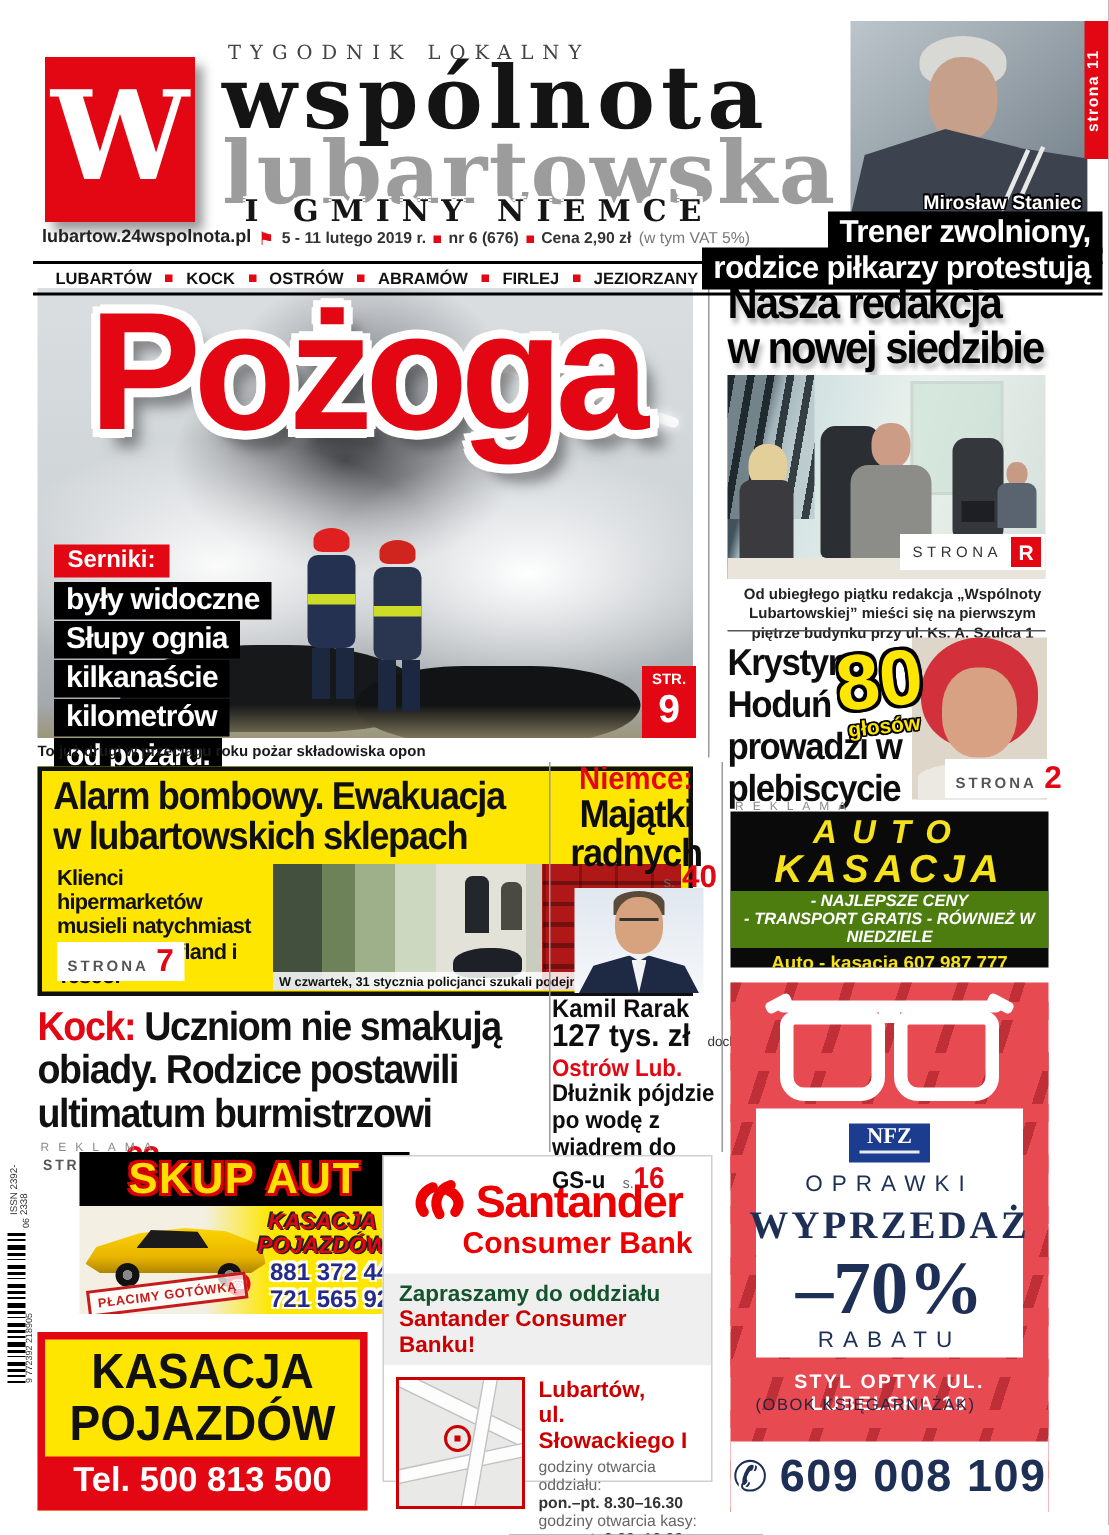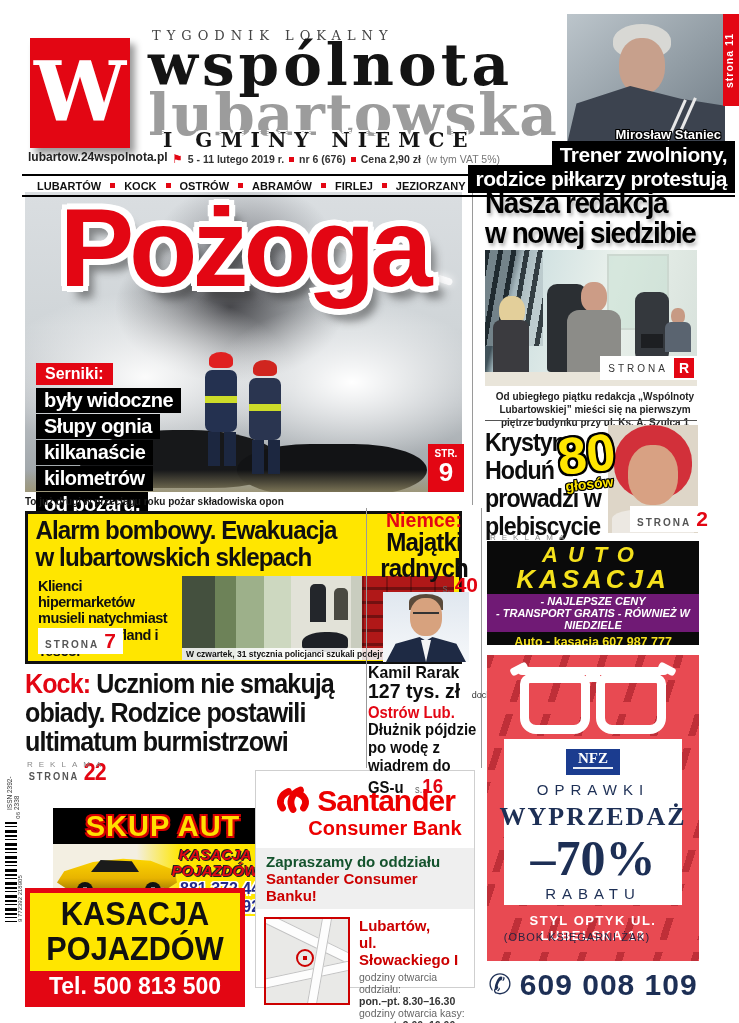--- a/index.html
+++ b/index.html
@@ -179,21 +179,21 @@
     <span class="red">Kock:</span>
     <span>Uczniom nie smakują obiady. Rodzice postawili ultimatum burmistrzowi</span>
     <span class="badge" style="padding:0 4px;">
       <span class="lbl">STRONA</span>
       <span class="num" style="font-size:23px;">22</span>
     </span>
   </div>
 
   <div class="abs rekl" style="left:27px;top:760px;">REKLAMA</div>
 
-  <div class="abs" style="left:25px;top:808px;width:220px;height:127px;padding-left:28px;">
+  <div class="abs" style="left:25px;top:768px;width:220px;height:127px;padding-left:28px;">
     <div style="height:36px;background:#000;text-align:center;">
       <span class="b" style="color:#ffdf00;font-size:29px;line-height:36px;letter-spacing:1px;
                    text-shadow:-2px -2px 0 #d70000,2px -2px 0 #d70000,-2px 2px 0 #d70000,2px 2px 0 #d70000;">SKUP AUT</span>
     </div>
     <div style="position:relative;height:72px;background:linear-gradient(90deg,#f3efe2 0%,#f3efe2 38%,#ffe600 58%);overflow:hidden;">
       <div class="abs" style="left:4px;top:12px;width:120px;height:34px;
            background:linear-gradient(180deg,#ffd900,#e8b400 65%,#a87f00);
            clip-path:polygon(0% 78%,6% 45%,30% 18%,55% 8%,78% 14%,98% 42%,100% 78%,92% 96%,8% 96%);"></div>
       <div class="abs" style="left:38px;top:16px;width:48px;height:12px;background:#1b1b1b;
            clip-path:polygon(0 100%,20% 0,85% 10%,100% 100%);"></div>
@@ -333,21 +333,21 @@
   <div class="cx abs b" style="left:368px;top:721px;width:120px;font-size:16px;line-height:1.12;color:#0d0d0d;">
     <span>Dłużnik pójdzie po wodę z wiadrem do GS-u</span>
     <span style="font-size:10px;color:#666;font-weight:normal;margin-left:8px;">s.</span><span class="red" style="font-size:20px;">16</span>
   </div>
 
   <div class="abs rekl" style="left:490px;top:533px;">REKLAMA</div>
 
   <div class="abs" style="left:487px;top:541px;width:212px;height:104px;background:#0a0a0a;text-align:center;overflow:hidden;">
     <div class="b" style="color:#f5e11c;font-style:italic;font-size:22px;letter-spacing:10px;line-height:1.05;margin-top:2px;">AUTO</div>
     <div class="b" style="color:#f5e11c;font-style:italic;font-size:26px;letter-spacing:4px;line-height:1.0;">KASACJA</div>
-    <div style="background:#701a75;margin:2px 0;padding:1px 2px;">
+    <div style="background:#4d7c0f;margin:2px 0;padding:1px 2px;">
       <div class="b" style="color:#fff;font-style:italic;font-size:11px;">- NAJLEPSZE CENY</div>
       <div class="b" style="color:#fff;font-style:italic;font-size:11px;">- TRANSPORT GRATIS - RÓWNIEŻ W NIEDZIELE</div>
     </div>
     <div class="b" style="color:#f5e11c;font-size:12.5px;line-height:1.3;">Auto - kasacja 607 987 777</div>
 
   </div>
 
   <div class="abs optic" style="left:487px;top:655px;width:212px;height:353px;overflow:hidden;">
     <div class="abs" style="left:31px;top:10px;width:150px;height:62px;">
       <div class="abs" style="left:0;top:2px;width:150px;height:8px;background:#fff;border-radius:4px;"></div>

